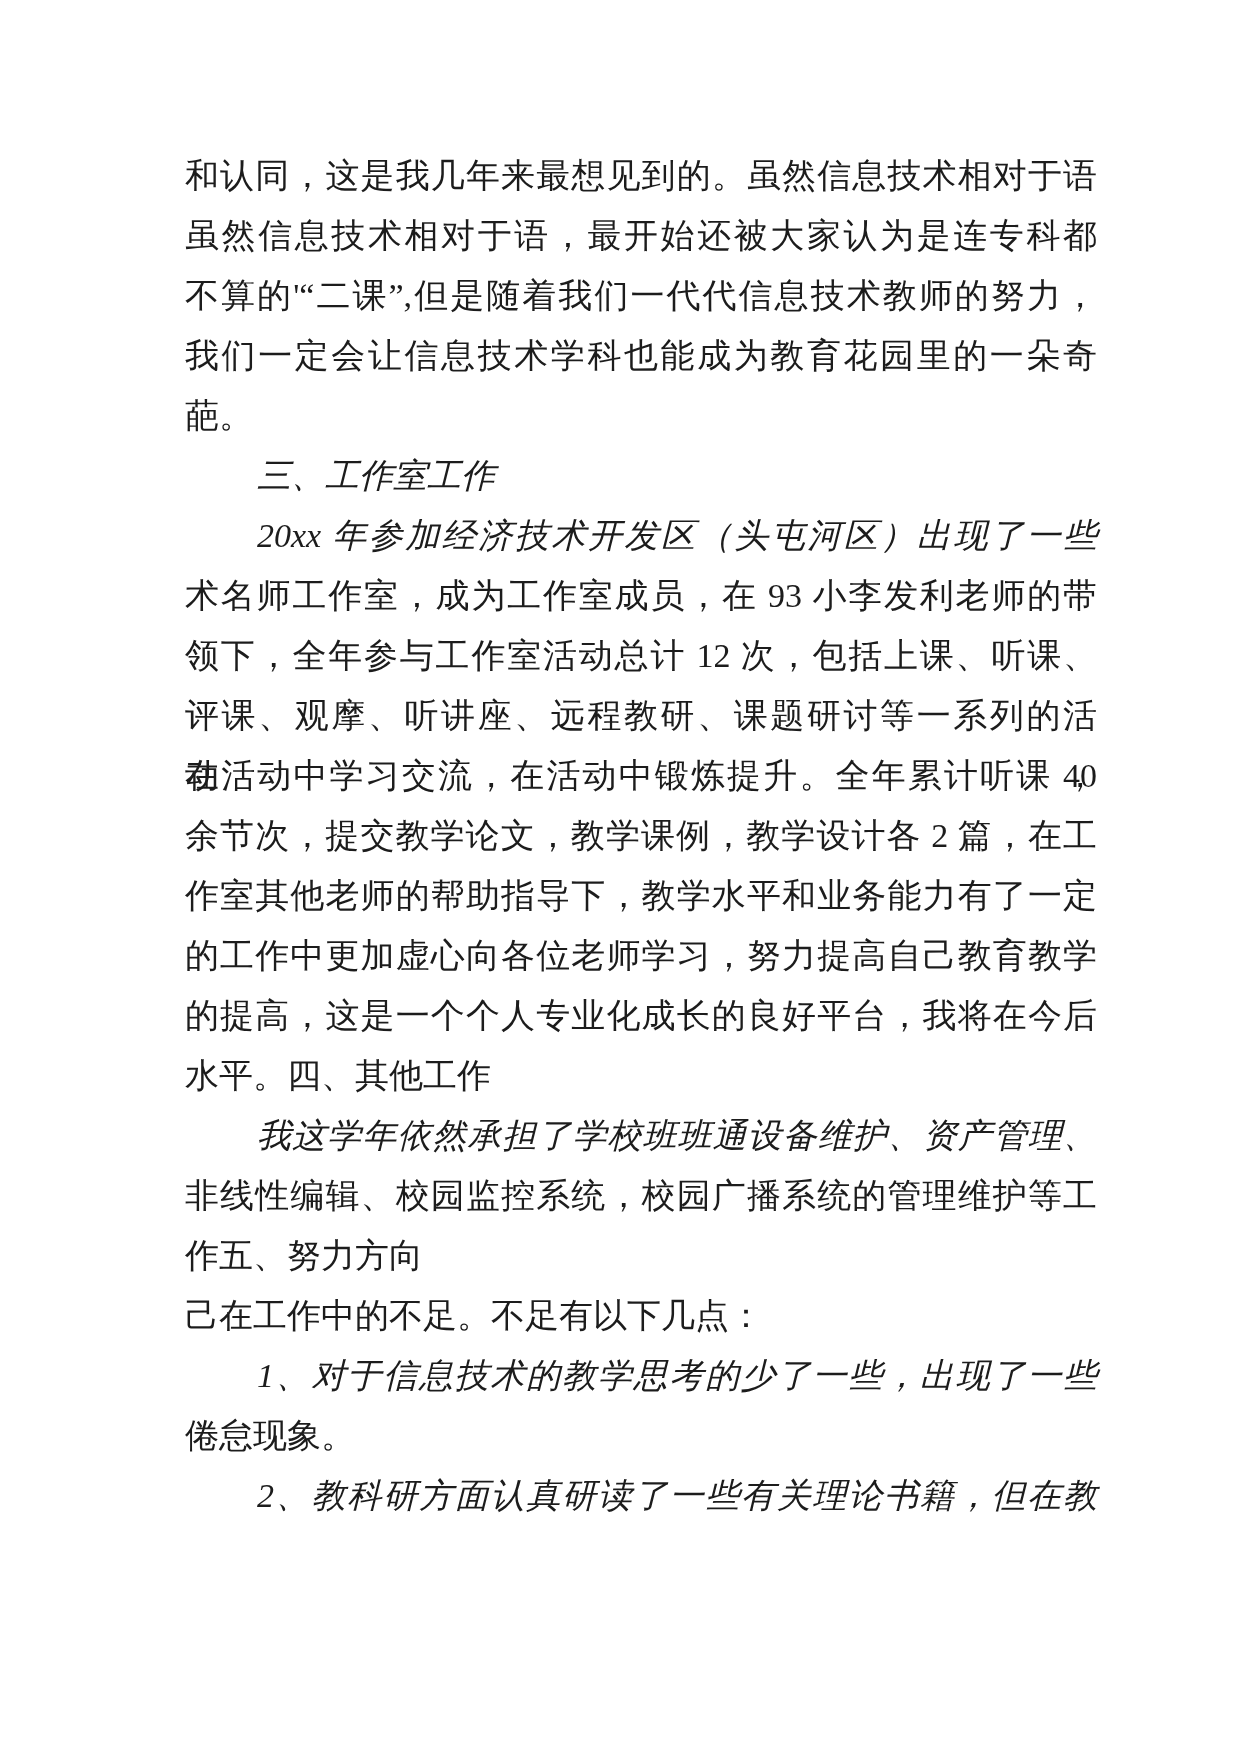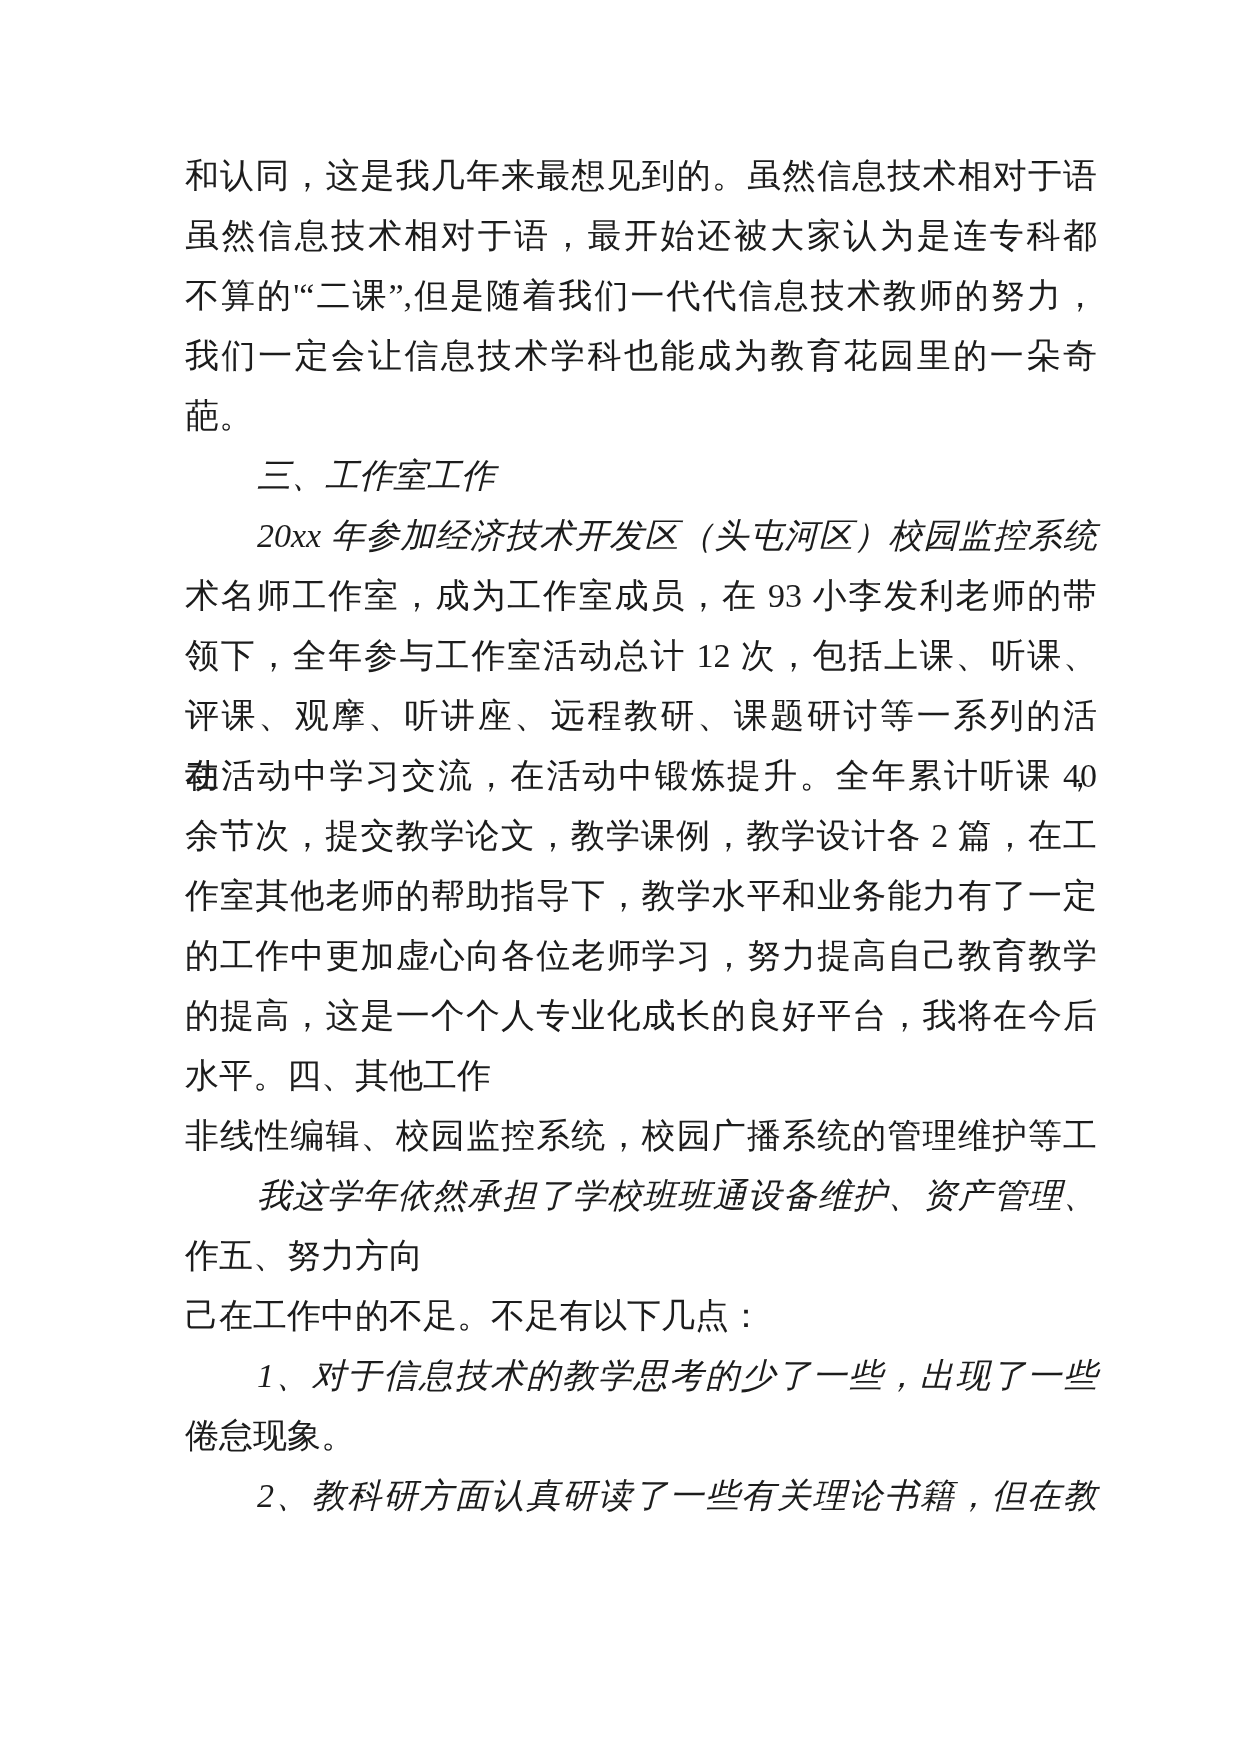--- a/index.html
+++ b/index.html
@@ -45,31 +45,31 @@
 <body>
 
 <div class="page" style="background: rgb(255, 255, 255);">
   <div class="text-block" id="text-block" style="color: rgb(28, 28, 28);">
       <div class="line fill">和认同，这是我几年来最想见到的。虽然信息技术相对于语</div>
       <div class="line fill">虽然信息技术相对于语，最开始还被大家认为是连专科都</div>
       <div class="line fill">不算的'“二课”,但是随着我们一代代信息技术教师的努力，</div>
       <div class="line fill">我们一定会让信息技术学科也能成为教育花园里的一朵奇</div>
       <div class="line">葩。</div>
       <div class="line indent">三、工作室工作</div>
-      <div class="line fill indent">20xx 年参加经济技术开发区（头屯河区）校园监控系统</div>
+      <div class="line fill indent">20xx 年参加经济技术开发区（头屯河区）出现了一些</div>
       <div class="line fill">术名师工作室，成为工作室成员，在 93 小李发利老师的带</div>
       <div class="line fill">领下，全年参与工作室活动总计 12 次，包括上课、听课、</div>
       <div class="line fill">评课、观摩、听讲座、远程教研、课题研讨等一系列的活动，</div>
       <div class="line fill">在活动中学习交流，在活动中锻炼提升。全年累计听课 40</div>
       <div class="line fill">余节次，提交教学论文，教学课例，教学设计各 2 篇，在工</div>
       <div class="line fill">作室其他老师的帮助指导下，教学水平和业务能力有了一定</div>
       <div class="line fill">的工作中更加虚心向各位老师学习，努力提高自己教育教学</div>
       <div class="line fill">的提高，这是一个个人专业化成长的良好平台，我将在今后</div>
       <div class="line">水平。四、其他工作</div>
+      <div class="line fill indent">我这学年依然承担了学校班班通设备维护、资产管理、</div>
       <div class="line fill">非线性编辑、校园监控系统，校园广播系统的管理维护等工</div>
-      <div class="line fill indent">我这学年依然承担了学校班班通设备维护、资产管理、</div>
       <div class="line">作五、努力方向</div>
       <div class="line">己在工作中的不足。不足有以下几点：</div>
       <div class="line fill indent">1、对于信息技术的教学思考的少了一些，出现了一些</div>
       <div class="line">倦怠现象。</div>
       <div class="line fill indent">2、教科研方面认真研读了一些有关理论书籍，但在教</div>
     </div>
 </div>
 
 </body></html>

